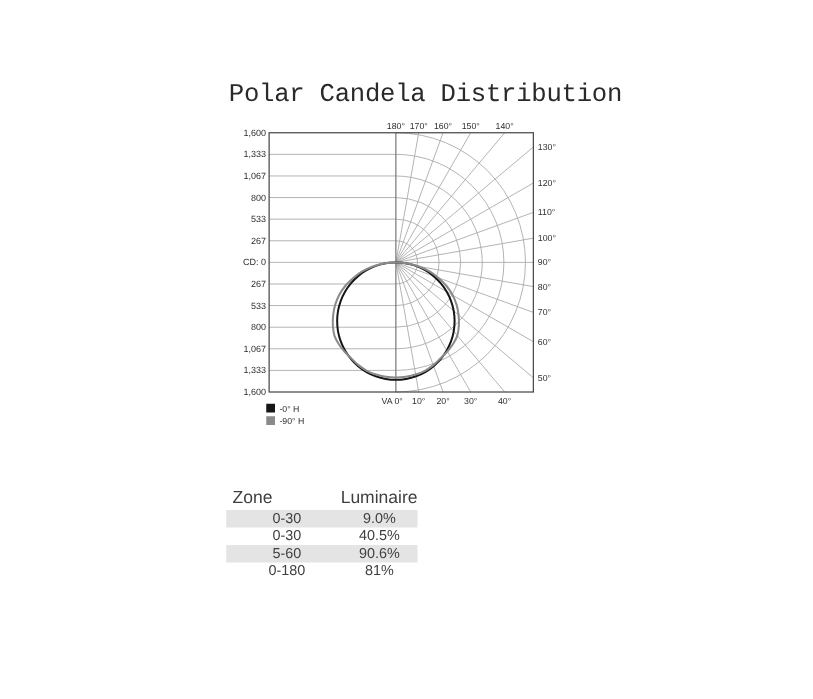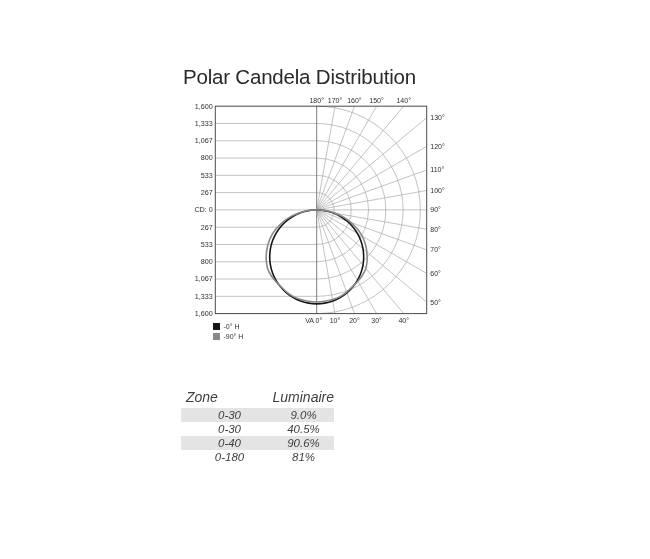--- a/index.html
+++ b/index.html
@@ -1,22 +1,22 @@
 <!DOCTYPE html>
 <html><head>
 <meta charset="utf-8">
 <style>
   html,body{margin:0;padding:0;background:#ffffff;}
   body{font-family:"Liberation Sans",sans-serif;}
   .canvas{position:relative;width:650px;height:559px;background:#ffffff;overflow:hidden;}
-  .sec-title{position:absolute;font-size:20.5px;letter-spacing:-0.2px;color:#2a2a2a;font-weight:500;white-space:nowrap;}
+  .sec-title{position:absolute;font-size:20.5px;letter-spacing:-0.2px;color:#2a2a2a;font-weight:500;white-space:nowrap;font-family:Liberation Mono, monospace;}
   #polar-title{left:183px;top:65px;}
   #zonal-title{left:182px;top:367px;}
   #chart-svg{position:absolute;left:180px;top:92px;font-family:"Liberation Sans",sans-serif;}
-  .ztable{position:absolute;left:181px;top:389px;width:153px;color:#3f3f3f;font-style:italic;}
+  .ztable{position:absolute;left:181px;top:389px;width:153px;color:#3f3f3f;}
   .zhead{display:flex;font-size:14px;height:19px;align-items:flex-start;}
   .zrow{display:flex;font-size:11.5px;height:14px;line-height:14px;text-align:center;}
   .zbody .zrow:nth-child(odd){background:#e4e4e5;}
   .c1{width:87px;padding-left:5px;}
   .c2{flex:1;}
 </style>
 </head>
 <body>
 
 <div class="canvas">
@@ -123,21 +123,21 @@
     <div class="zbody">
         <div class="zrow">
           <div class="c1">0-30</div>
           <div class="c2">9.0%</div>
         </div>
         <div class="zrow">
           <div class="c1">0-30</div>
           <div class="c2">40.5%</div>
         </div>
         <div class="zrow">
-          <div class="c1">0-40</div>
+          <div class="c1">5-60</div>
           <div class="c2">90.6%</div>
         </div>
         <div class="zrow">
           <div class="c1">0-180</div>
           <div class="c2">81%</div>
         </div>
       </div>
   </div>
 
 </div>

